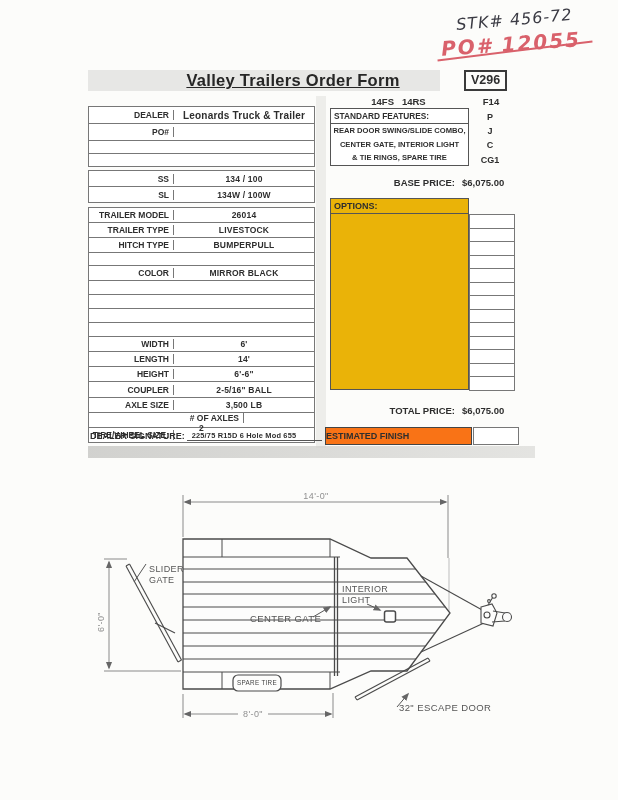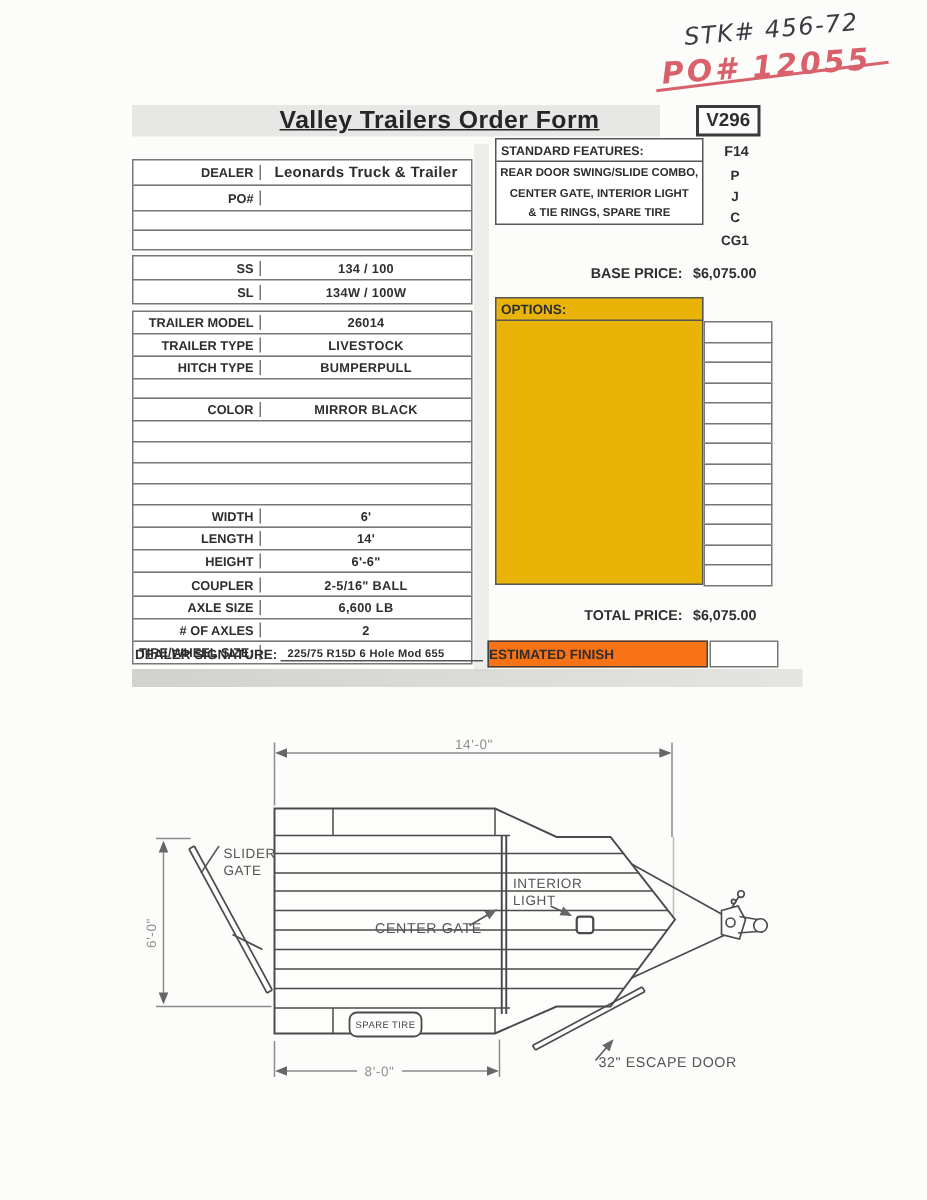--- a/index.html
+++ b/index.html
@@ -26,21 +26,21 @@
         font-size:9.5px;font-weight:bold;white-space:pre;}
   #code-f14{position:absolute;left:385px;top:28px;width:36px;text-align:center;font-size:9.5px;font-weight:bold;}
   
   #spec-table{position:absolute;left:0;top:39px;width:227px;}
   .trow{display:flex;border:1px solid #777;margin-top:-1px;background:#fff;align-items:center;}
   .trow-gap{background:transparent;}
   .tlabel{width:85px;border-right:1px solid #777;text-align:right;padding-right:4px;
           font-size:8.5px;font-weight:bold;display:flex;align-items:center;justify-content:flex-end;box-sizing:border-box;}
   .tvalue{flex:1;text-align:center;font-size:8.5px;font-weight:bold;display:flex;align-items:center;justify-content:center;letter-spacing:.2px;}
   
-  #features-box{position:absolute;left:242px;top:24px;width:137px;border:1.2px solid #555;background:#fff;}
+  #features-box{position:absolute;left:242px;top:40px;width:137px;border:1.2px solid #555;background:#fff;}
   #features-header{height:14px;line-height:14px;border-bottom:1px solid #555;
         font-size:8.3px;font-weight:bold;padding-left:3px;}
   .fline{height:13.5px;line-height:13.5px;text-align:center;font-size:7.6px;font-weight:bold;}
   #codes-col{position:absolute;left:385px;top:42px;width:34px;text-align:center;}
   .codeline{height:14.2px;line-height:14.2px;font-size:9px;font-weight:bold;}
   
   .price-label{position:absolute;font-size:9.5px;font-weight:bold;text-align:right;}
   .price-value{position:absolute;font-size:9.5px;font-weight:bold;}
   #base-price-label{left:252px;top:109px;width:115px;}
   #base-price-value{left:374px;top:109px;}
@@ -158,23 +158,23 @@
         <div class="trow" style="height: 14px;">
           <div class="tlabel">HEIGHT</div>
           <div class="tvalue">6'-6"</div>
         </div>
         <div class="trow" style="height: 15px;">
           <div class="tlabel">COUPLER</div>
           <div class="tvalue">2-5/16" BALL</div>
         </div>
         <div class="trow" style="height: 14px;">
           <div class="tlabel">AXLE SIZE</div>
-          <div class="tvalue">6,600 LB</div>
-        </div>
-        <div class="trow" style="height: 14px;">
+          <div class="tvalue">3,500 LB</div>
+        </div>
+        <div class="trow" style="height: 14px; flex-direction: column;">
           <div class="tlabel"># OF AXLES</div>
           <div class="tvalue">2</div>
         </div>
         <div class="trow" style="height: 14px;">
           <div class="tlabel">TIRE/WHEEL SIZE:</div>
           <div class="tvalue" style="font-size: 7.4px;">225/75 R15D 6 Hole Mod 655</div>
         </div>
       </div>
 
     <div id="features-box">

